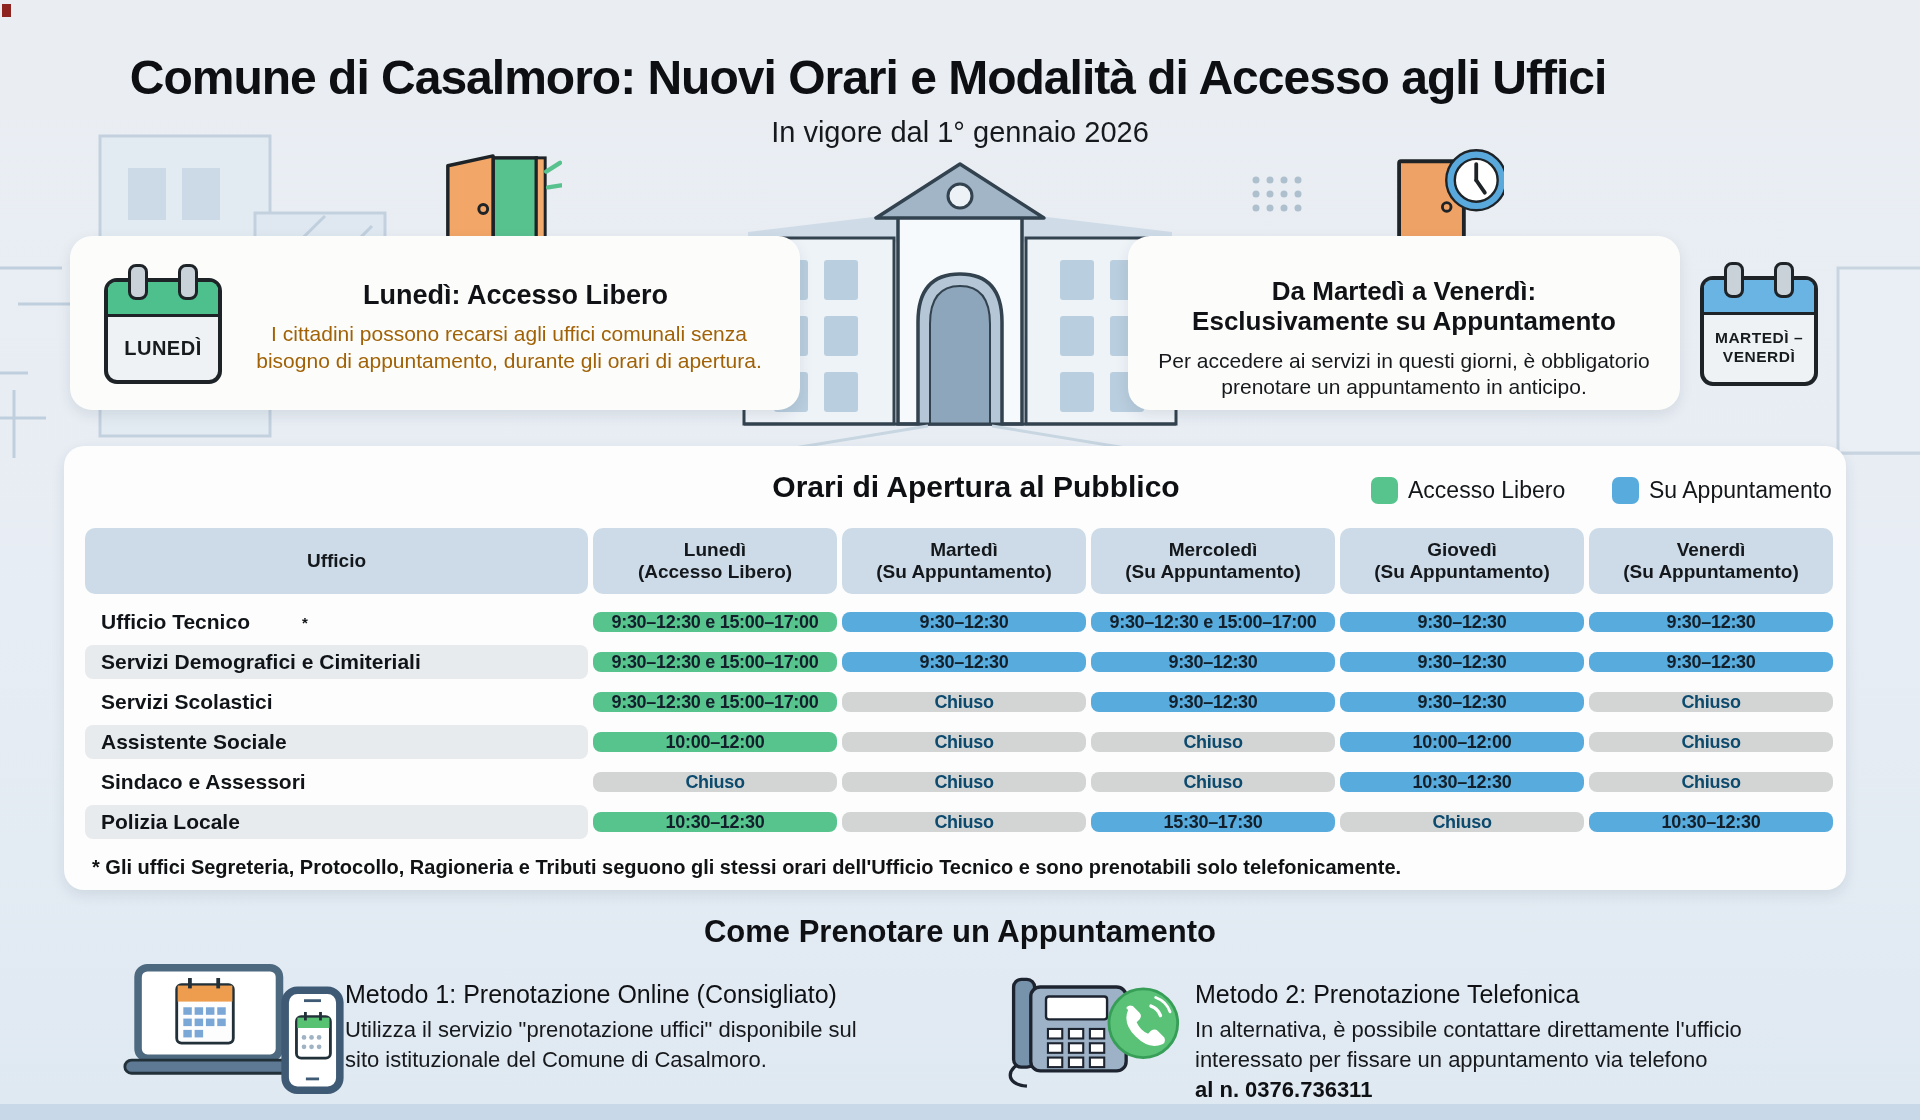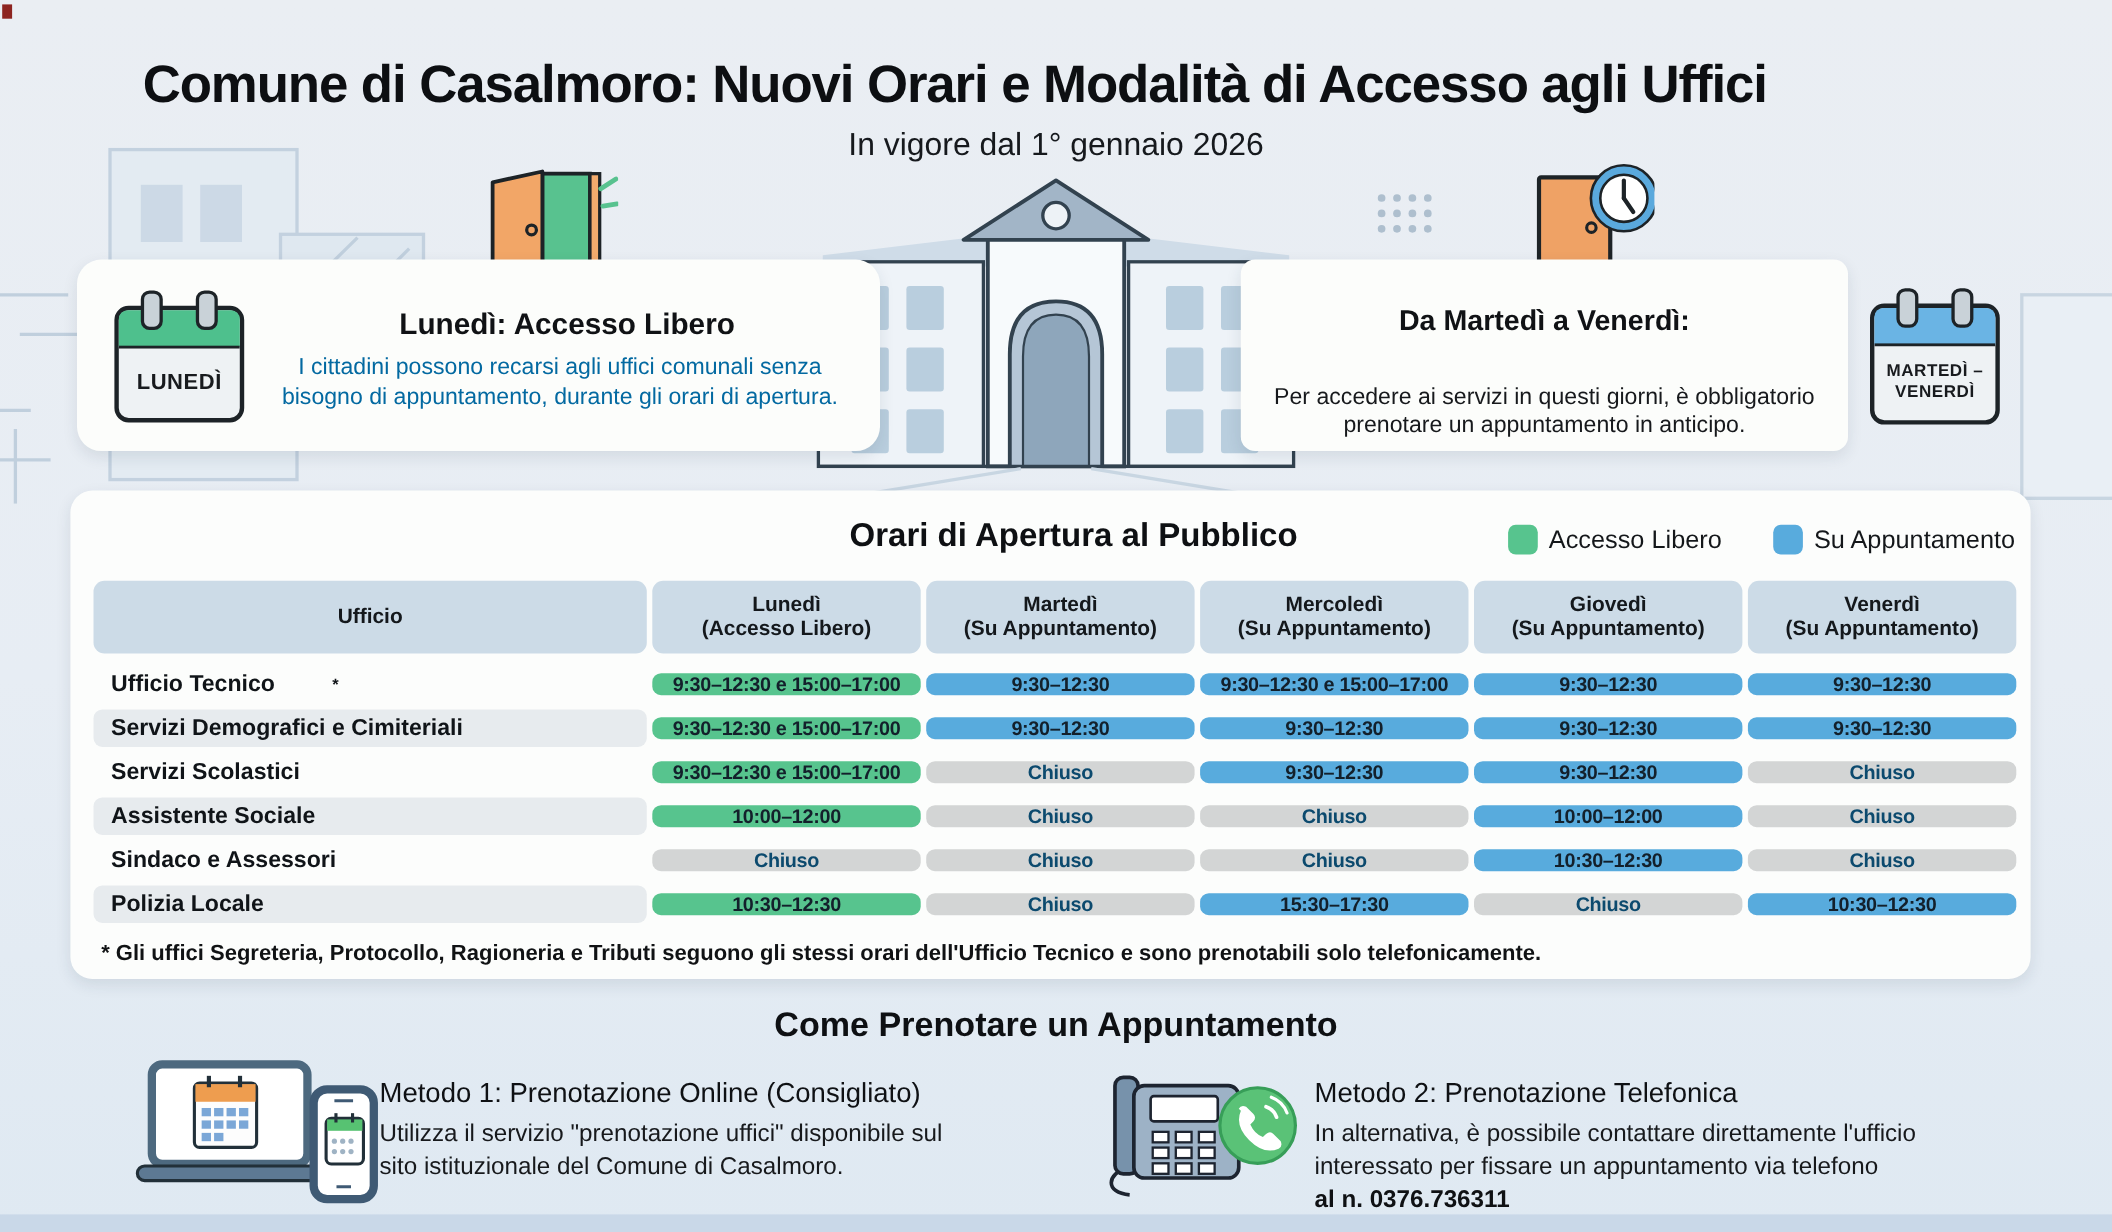--- a/index.html
+++ b/index.html
@@ -9,23 +9,23 @@
   .abs{position:absolute;}
   .corner-mark{left:2px;top:4px;width:9px;height:13px;background:#8d2420;}
   .bottom-band{left:0;bottom:0;width:1920px;height:16px;background:#c9d8e8;}
 
   .main-title{left:0;top:50px;width:1736px;text-align:center;font-size:48px;font-weight:800;
     letter-spacing:-1px;color:#0d0f12;}
   .subtitle{left:0;top:116px;width:1920px;text-align:center;font-size:29px;font-weight:500;color:#16191d;}
 
   .card{background:#fcfdfb;border-radius:22px;box-shadow:0 5px 14px rgba(30,50,70,.10);}
   .card-left{left:70px;top:236px;width:730px;height:174px;}
-  .card-right{left:1128px;top:236px;width:552px;height:174px;border-radius:13px;}
+  .card-right{left:1128px;top:236px;width:552px;height:174px;}
   .card-l-title{left:175px;right:14px;top:44px;text-align:center;font-size:27px;font-weight:800;color:#101215;}
-  .card-l-body{left:160px;right:12px;top:84px;text-align:center;font-size:21px;line-height:27px;font-weight:500;color:#0369a1;}
+  .card-l-body{left:160px;right:12px;top:84px;text-align:center;font-size:21px;line-height:27px;font-weight:500;color:#a16207;}
   .card-r-title{left:10px;right:10px;top:40px;text-align:center;font-size:26px;line-height:30px;font-weight:800;color:#101215;}
   .card-r-body{left:14px;right:14px;top:112px;text-align:center;font-size:21px;line-height:26px;font-weight:500;color:#17191c;}
 
   .cal{border:4px solid #1d2327;border-radius:13px;background:#eef2f4;box-sizing:border-box;}
   .cal-mon{left:34px;top:42px;width:118px;height:106px;}
   .cal-tf{left:1700px;top:276px;width:118px;height:110px;}
   .cal-head{height:32px;border-bottom:3px solid #1d2327;border-radius:8px 8px 0 0;}
   .cal-head-green{background:#4ec08d;}
   .cal-head-blue{background:#6ab4e4;}
   .cal-label{display:flex;align-items:center;justify-content:center;height:62px;
@@ -192,20 +192,21 @@
     <div class="abs card-l-title">Lunedì: Accesso Libero</div>
     <div class="abs card-l-body">
       <div>I cittadini possono recarsi agli uffici comunali senza</div>
       <div>bisogno di appuntamento, durante gli orari di apertura.</div>
     </div>
   </div>
 
   <div class="abs card card-right">
     <div class="abs card-r-title">
       <div>Da Martedì a Venerdì:</div>
+      <div>Esclusivamente su Appuntamento</div>
     </div>
     <div class="abs card-r-body">
       <div>Per accedere ai servizi in questi giorni, è obbligatorio</div>
       <div>prenotare un appuntamento in anticipo.</div>
     </div>
   </div>
 
   <div class="abs cal cal-tf">
     <div class="ring ring-l"></div>
     <div class="ring ring-r"></div>

